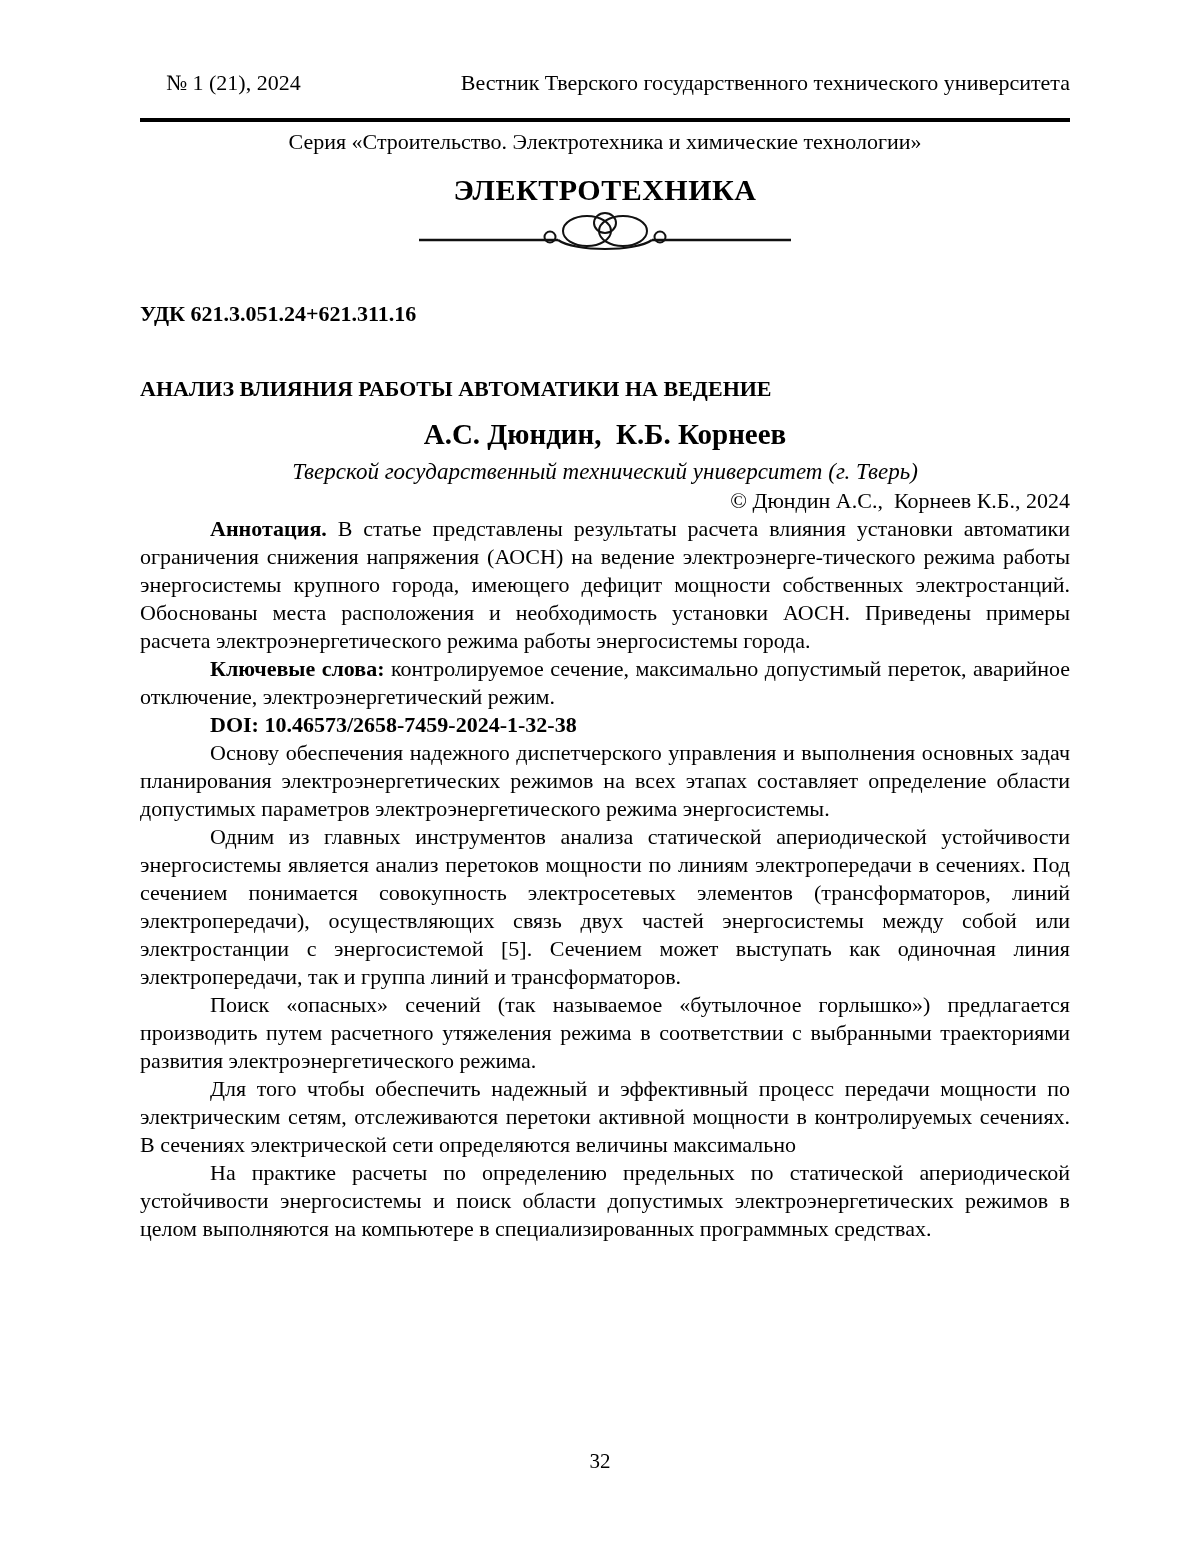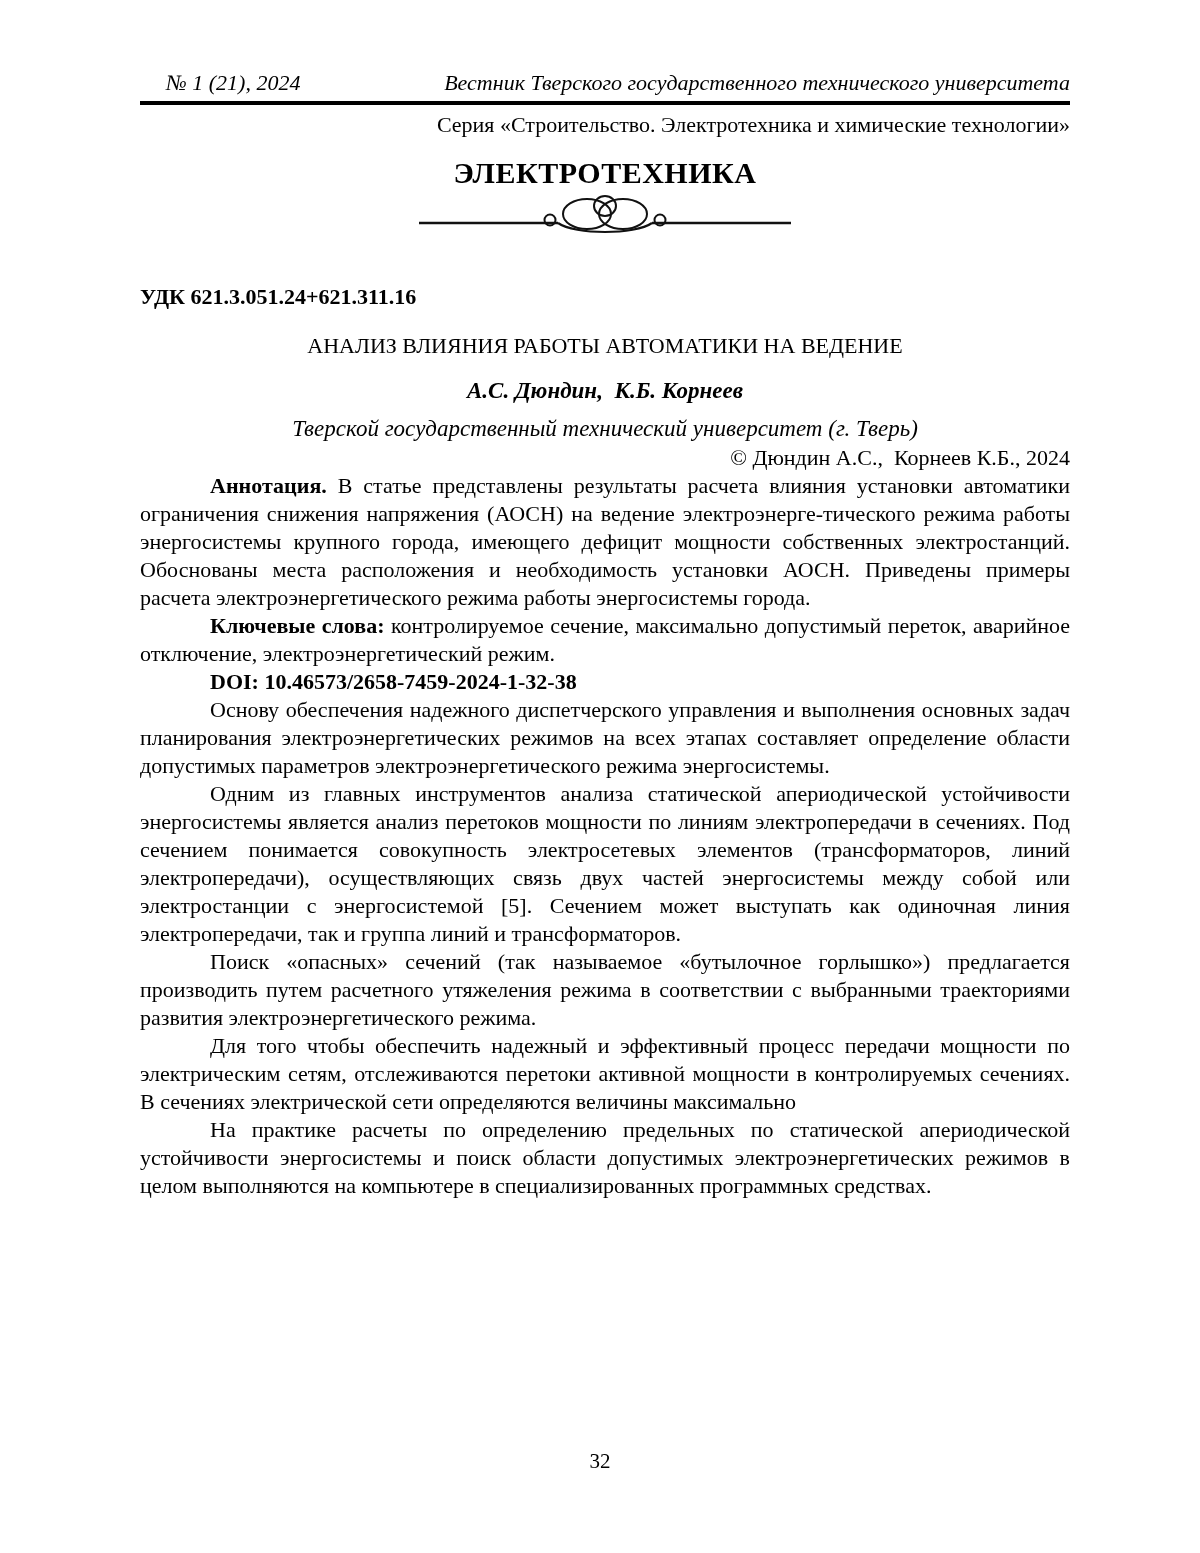--- a/index.html
+++ b/index.html
@@ -18,34 +18,33 @@
     font-size: 22px;
     overflow: hidden;
   }
   .content {
     padding: 0 130px 0 140px;
   }
   
   .header-row {
     display: flex;
     padding-top: 70px;
-    padding-bottom: 5px;
+    padding-bottom: 22px;
     border-bottom: 4px solid #000000;
-    font-style: italic;
   }
   .issue {
     padding-left: 26px;
     white-space: nowrap;
   }
   .journal-title {
     margin-left: auto;
     white-space: nowrap;
   }
   .series {
-    text-align: right;
+    text-align: center;
     margin-top: 6px;
     line-height: 28px;
   }
   
   .section-title {
     margin: 16px 0 0 0;
     text-align: center;
     font-size: 30px;
     font-weight: bold;
     letter-spacing: 0.5px;
@@ -60,33 +59,31 @@
     display: inline-block;
     vertical-align: top;
   }
   
   .udc {
     margin: 40px 0 0 0;
     font-weight: bold;
     line-height: 28px;
   }
   .article-title {
-    margin: 18px 0 0 0;
-    text-align: center;
+    margin: 44px 0 0 0;
     font-size: 22px;
-    font-weight: normal;
+    font-weight: bold;
     line-height: 33px;
   }
   .article-title .tline { display: block; }
   .authors {
     margin: 14px 0 8px 0;
     text-align: center;
     font-weight: bold;
-    font-style: italic;
-    font-size: 23px;
+    font-size: 29px;
     line-height: 30px;
     white-space: pre-wrap;
   }
   .affiliation {
     margin: 2px 0 0 0;
     text-align: center;
     font-style: italic;
     font-size: 23px;
     line-height: 30px;
   }

